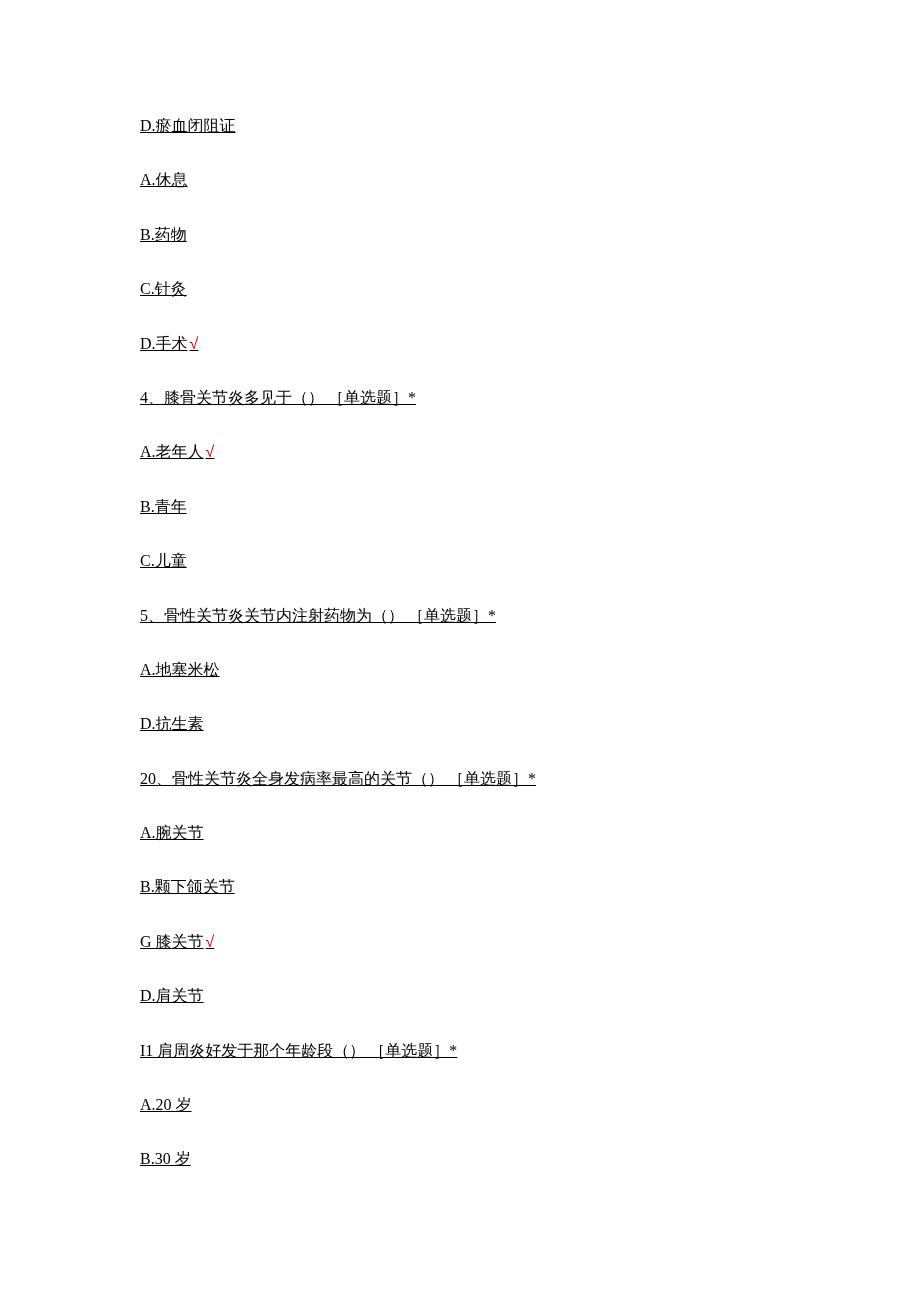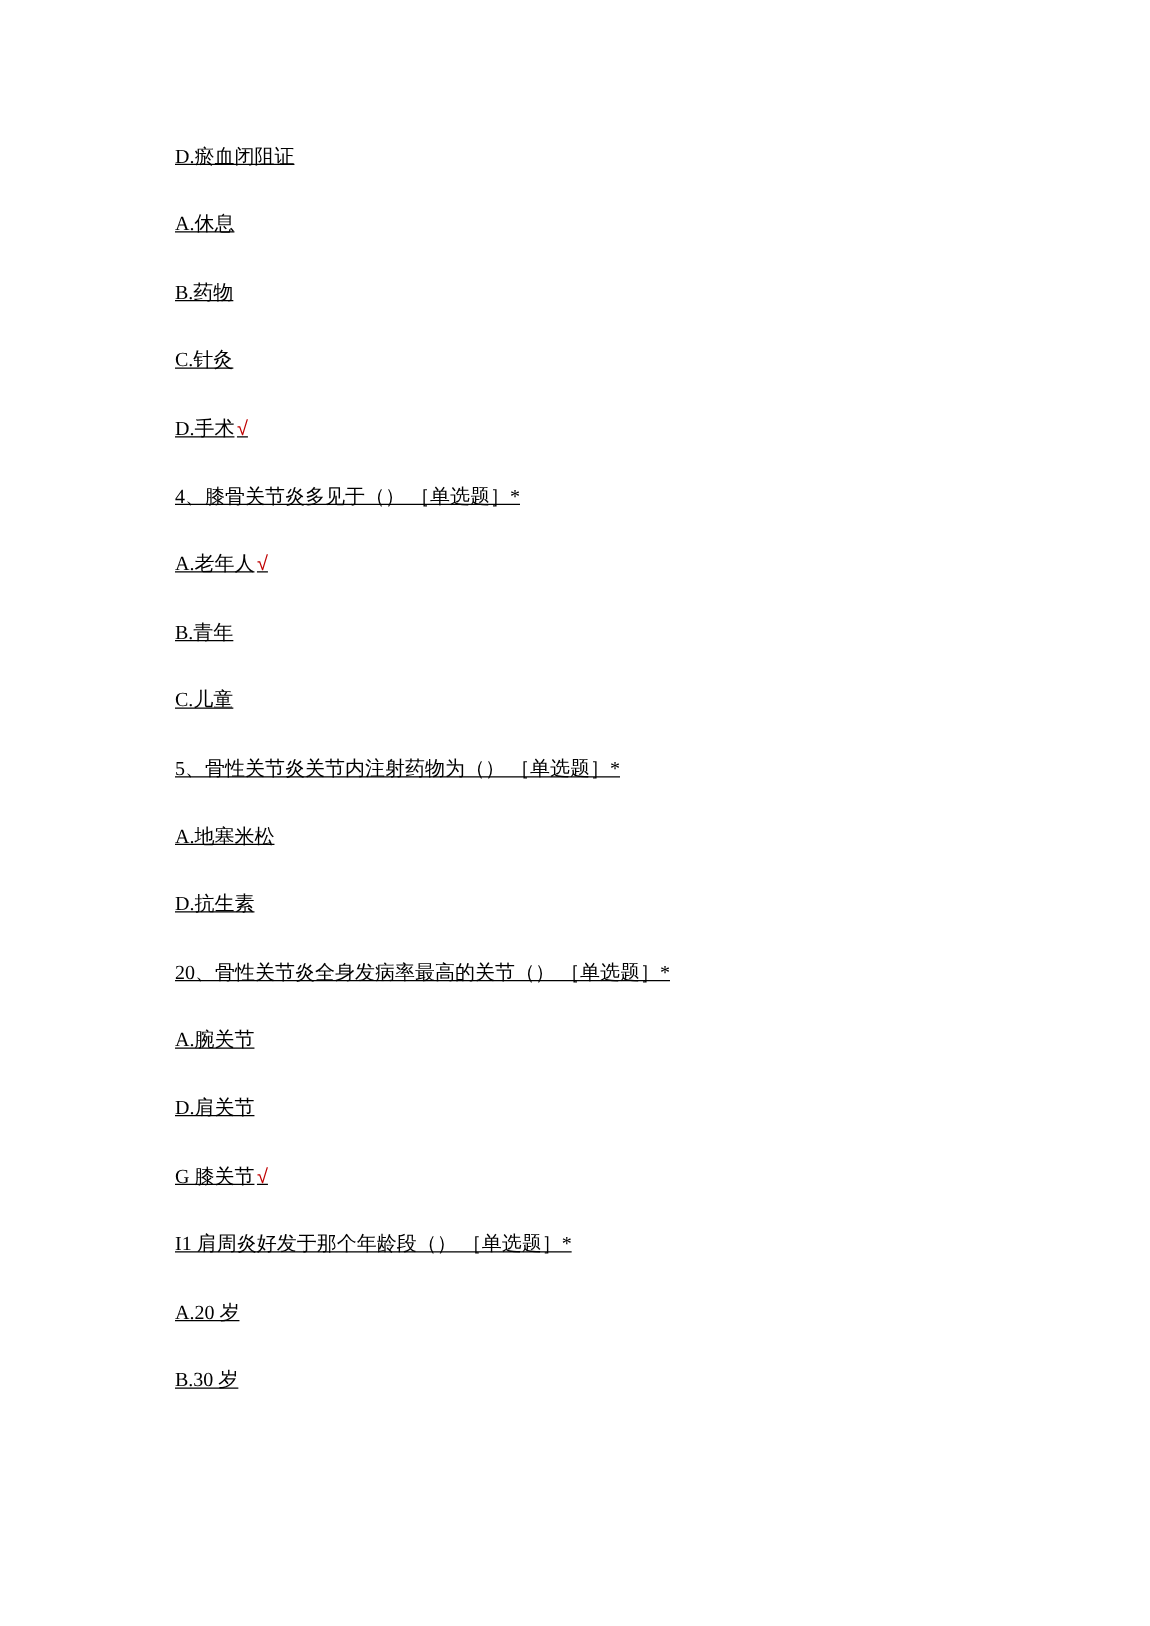--- a/index.html
+++ b/index.html
@@ -41,18 +41,19 @@
   <div class="line"><span>D.手术</span><span class="check">√</span></div>
   <div class="line"><span>4、膝骨关节炎多见于（） ［单选题］*</span></div>
   <div class="line"><span>A.老年人</span><span class="check">√</span></div>
   <div class="line"><span>B.青年</span></div>
   <div class="line"><span>C.儿童</span></div>
   <div class="line"><span>5、骨性关节炎关节内注射药物为（） ［单选题］*</span></div>
   <div class="line"><span>A.地塞米松</span></div>
   <div class="line"><span>D.抗生素</span></div>
   <div class="line"><span>20、骨性关节炎全身发病率最高的关节（） ［单选题］*</span></div>
   <div class="line"><span>A.腕关节</span></div>
+  <div class="line"><span>B.颗下颌关节</span></div>
+  <div class="line"><span>G 膝关节</span><span class="check">√</span></div>
   <div class="line"><span>D.肩关节</span></div>
-  <div class="line"><span>G 膝关节</span><span class="check">√</span></div>
   <div class="line"><span>I1 肩周炎好发于那个年龄段（） ［单选题］*</span></div>
   <div class="line"><span>A.20 岁</span></div>
   <div class="line"><span>B.30 岁</span></div>
 </div>
 
 </body></html>

